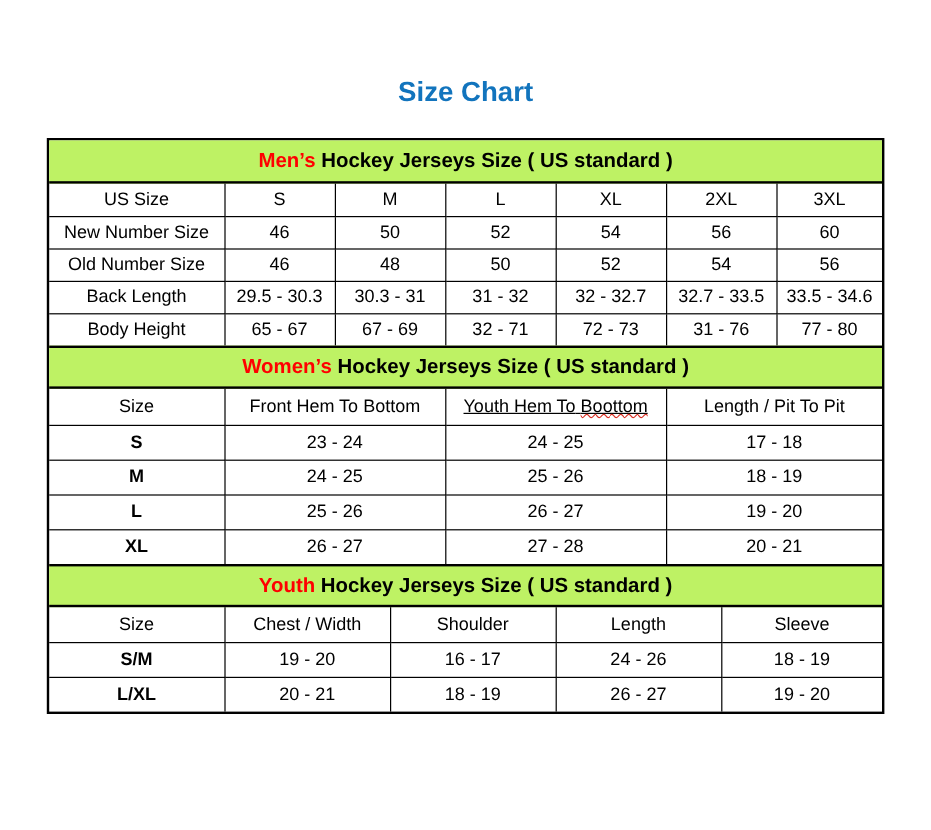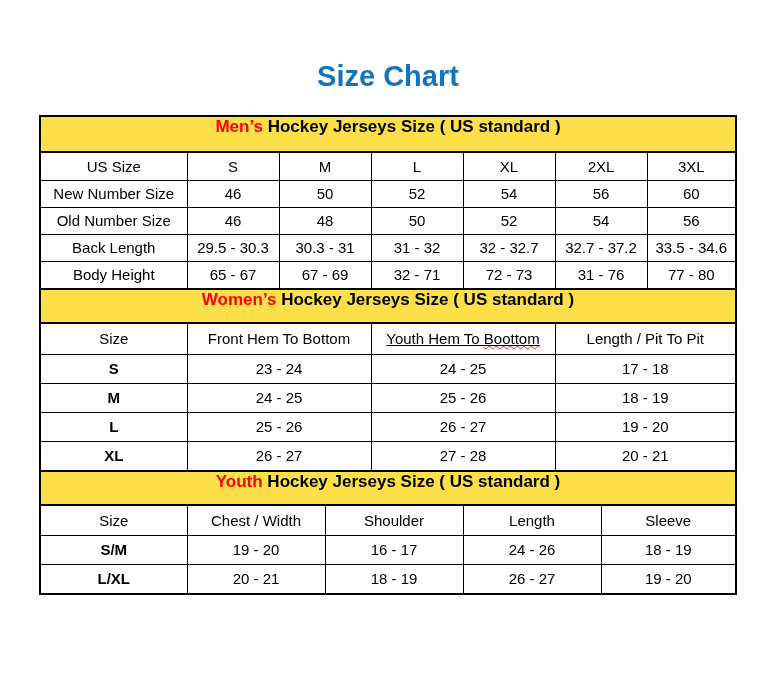--- a/index.html
+++ b/index.html
@@ -6,36 +6,37 @@
   html, body {
     margin: 0; padding: 0;
     width: 776px; height: 692px;
     background: #ffffff;
     font-family: "Liberation Sans", sans-serif;
     color: #000000;
   }
   .title {
     margin: 60px 0 0 0;
     text-align: center;
-    font-size: 29px;
+    font-size: 23px;
     line-height: 33px;
     font-weight: bold;
     color: #1274BD;
   }
   .chart {
     width: 698px;
     margin: 22px auto 0 auto;
     border: 2px solid #000000;
     background: #ffffff;
   }
   .section-header {
     height: 36px;
     display: flex;
+    align-items: center;
     justify-content: center;
-    background: #fde047;
+    background: #bef264;
     border-top: 2px solid #000000;
     border-bottom: 2px solid #000000;
     font-size: 17px;
     font-weight: bold;
     white-space: pre;
   }
   .section-header:first-child { border-top: none; }
   .hl { color: #FF0000; }
   table {
     width: 100%;
@@ -113,21 +114,21 @@
         <td>52</td>
         <td>54</td>
         <td>56</td>
       </tr>
       <tr>
         <td class="lbl">Back Length</td>
         <td>29.5 - 30.3</td>
         <td>30.3 - 31</td>
         <td>31 - 32</td>
         <td>32 - 32.7</td>
-        <td>32.7 - 37.2</td>
+        <td>32.7 - 33.5</td>
         <td>33.5 - 34.6</td>
       </tr>
       <tr>
         <td class="lbl">Body Height</td>
         <td>65 - 67</td>
         <td>67 - 69</td>
         <td>32 - 71</td>
         <td>72 - 73</td>
         <td>31 - 76</td>
         <td>77 - 80</td>

